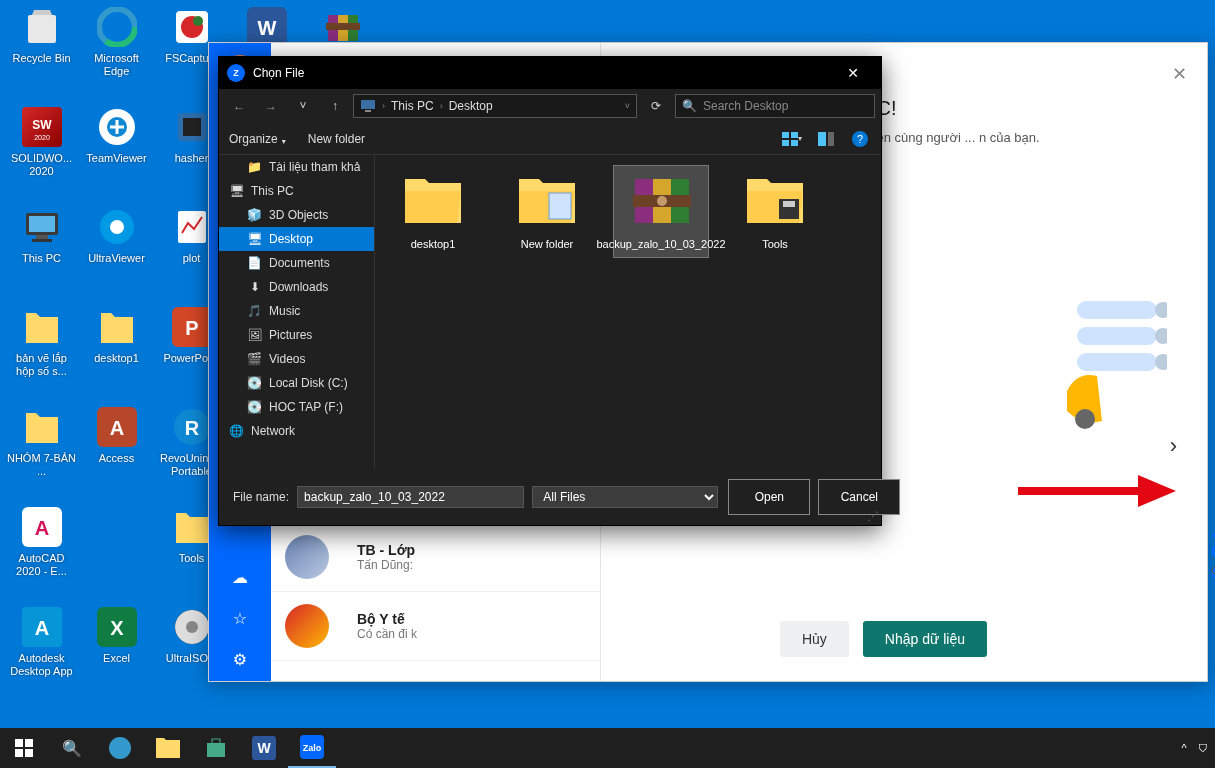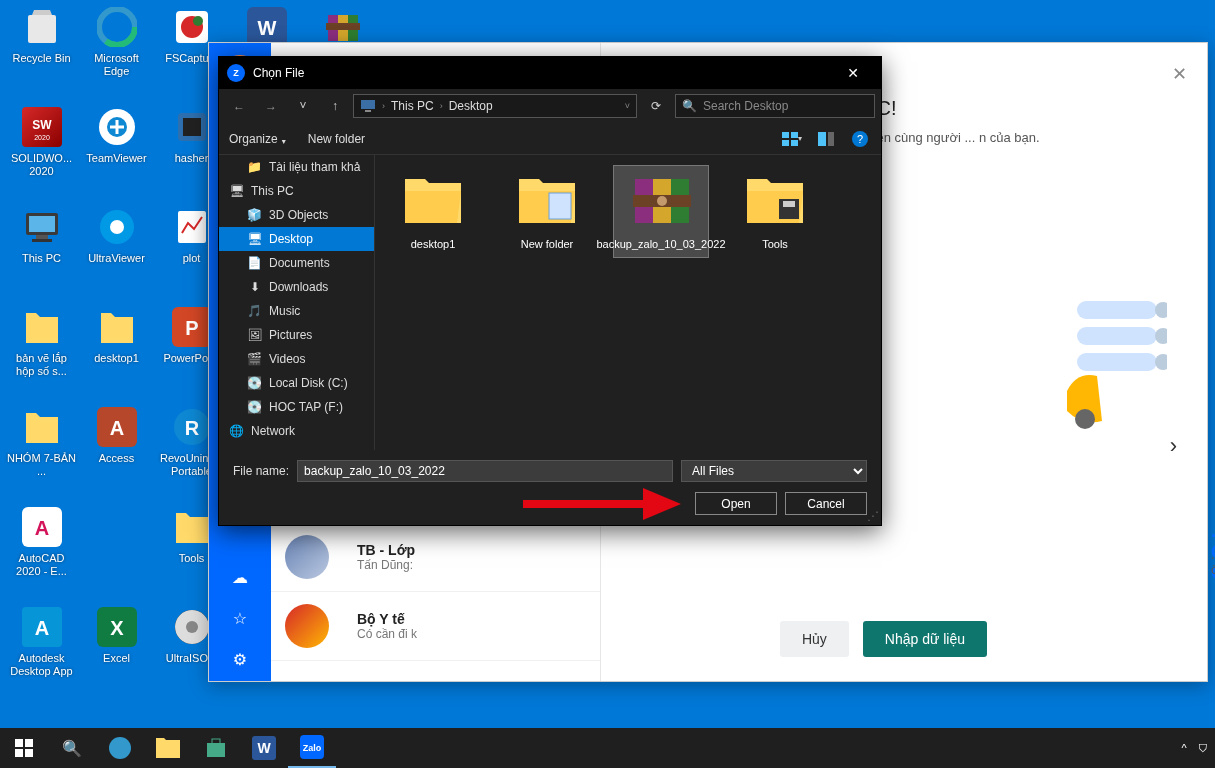--- a/index.html
+++ b/index.html
@@ -56,29 +56,29 @@
 .fd .tree{width:156px;border-right:1px solid #333;overflow:hidden}
 .fd .ti{display:flex;align-items:center;gap:6px;padding:4px 10px;cursor:pointer;color:#ddd}
 .fd .ti.ind1{padding-left:28px}
 .fd .ti.sel{background:#0078d4;color:#fff}
 .fd .ti .tic{width:16px;height:16px;display:flex;align-items:center;justify-content:center}
 .fd .content{flex:1;padding:10px;display:flex;gap:18px;align-items:flex-start}
 .fd .fi{width:96px;display:flex;flex-direction:column;align-items:center;text-align:center;cursor:pointer;padding:6px 2px;border:1px solid transparent}
 .fd .fi.sel{background:#4a4a4a;border:1px solid #777}
 .fd .fi .folder{width:70px;height:58px;margin-bottom:8px;display:flex;align-items:center;justify-content:center}
 .fd .fi .flbl{font-size:11px;color:#fff;line-height:1.2}
-.fd .bottom{padding:10px 14px;display:flex;flex-direction:column;gap:10px}
+.fd .bottom{padding:10px 14px;display:flex;flex-direction:row;gap:10px}
 .fd .row1{display:flex;align-items:center;gap:8px}
 .fd .row1 .fnlbl{color:#ddd}
 .fd .row1 select,.fd .row1 input{background:#3c3c3c;border:1px solid #555;color:#fff;height:22px;padding:0 6px;font-size:12px}
 .fd .row1 input{flex:1}
 .fd .row1 .filter{width:186px}
 .fd .row2{display:flex;justify-content:flex-end;gap:8px;align-items:center;position:relative}
 .fd .row2 .arrow-img{position:absolute;left:290px;top:-6px}
-.fd .btn{width:82px;height:23px;border:1px solid #888;background:#202020;color:#fff;display:flex;align-items:center;justify-content:center;cursor:pointer}
+.fd .btn{width:82px;height:36px;border:1px solid #888;background:#202020;color:#fff;display:flex;align-items:center;justify-content:center;cursor:pointer}
 .grip{position:absolute;right:2px;bottom:2px;color:#666}
 
 .wctl{position:absolute;top:2px;right:10px;display:flex;gap:24px;color:#333;font-size:14px}
 
 .fsvg{width:64px;height:52px}
 </style>
 </head>
 <body>
 
 <div class="desk">

